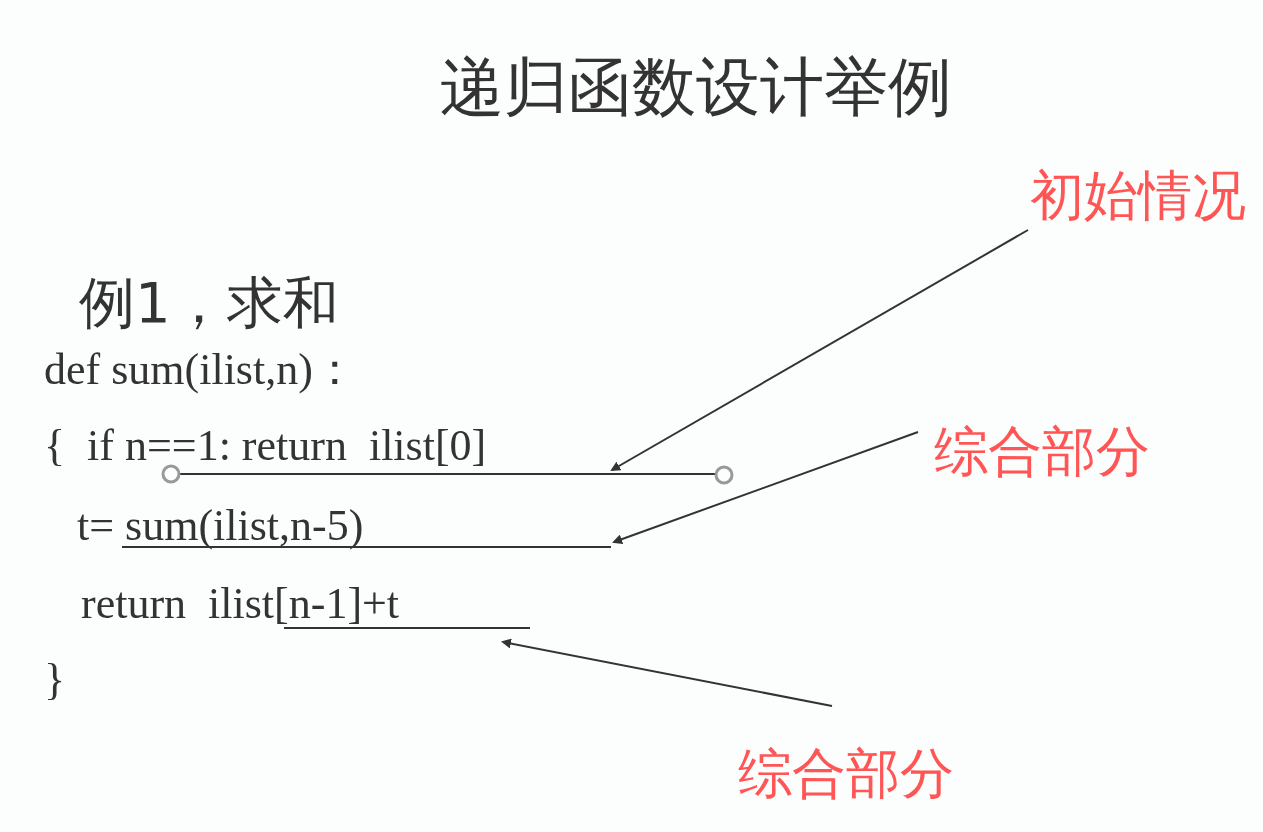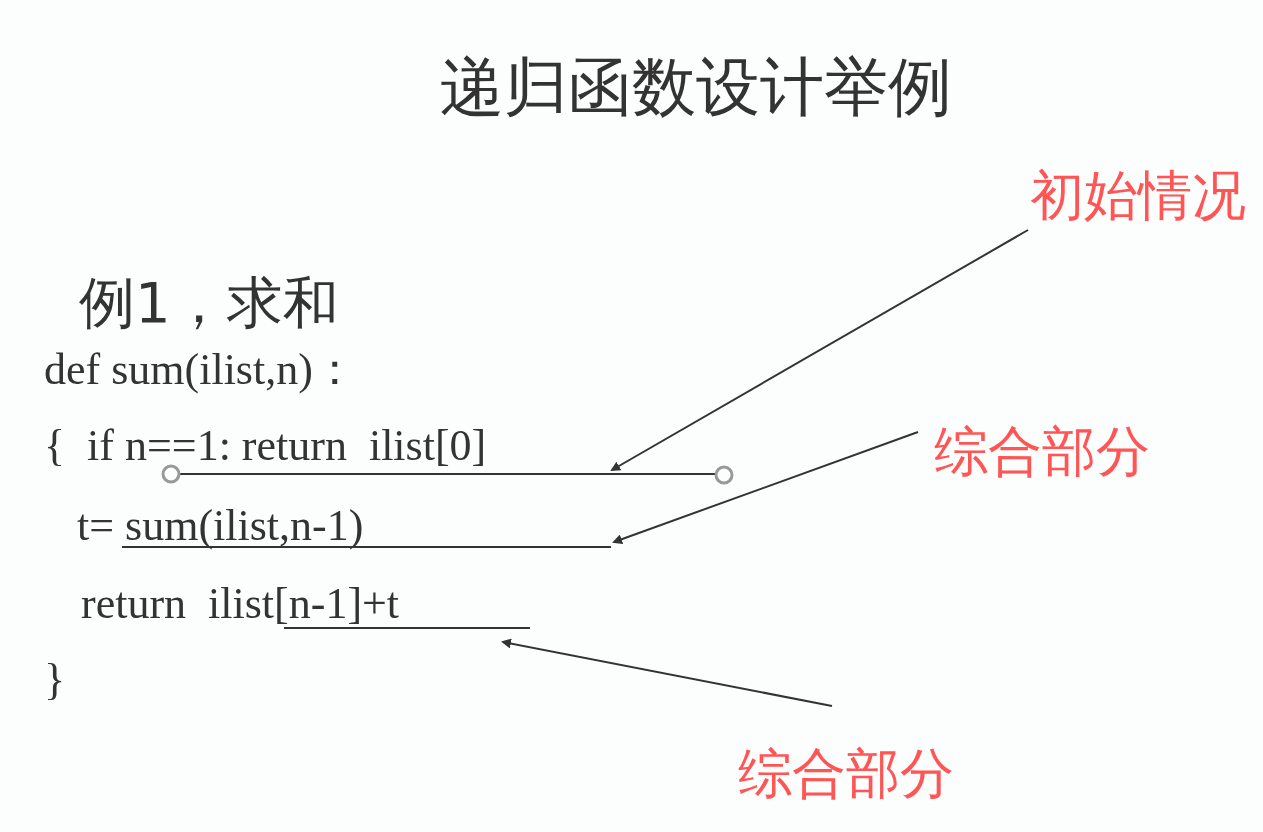--- a/index.html
+++ b/index.html
@@ -30,21 +30,21 @@
   svg.overlay { position:absolute; left:0; top:0; }
 </style>
 </head>
 <body>
 
 <div class="title">递归函数设计举例</div>
 <div class="subtitle">例1，求和</div>
 
 <div class="code" style="left:44px; top:340px;">def sum(ilist,n)：</div>
 <div class="code" style="left:44px; top:416px;text-align:center;">{  if n==1: return  ilist[0]</div>
-<div class="code" style="left:44px; top:496px;">   t= sum(ilist,n-1)</div>
+<div class="code" style="left:44px; top:496px;">   t= sum(ilist,n-5)</div>
 <div class="code" style="left:48px; top:574px;">   return  ilist[n-1]+t</div>
 <div class="code" style="left:44px; top:650px;">}</div>
 
 <div class="label" style="left:1030px; top:164px;">初始情况</div>
 <div class="label" style="left:934px; top:420px;">综合部分</div>
 <div class="label" style="left:738px; top:742px;text-align:center;">综合部分</div>
 
 <svg class="overlay" width="1263" height="832">
   <defs>
     <marker id="arrow" markerWidth="10" markerHeight="10" refX="8" refY="5" orient="auto" markerUnits="userSpaceOnUse">

